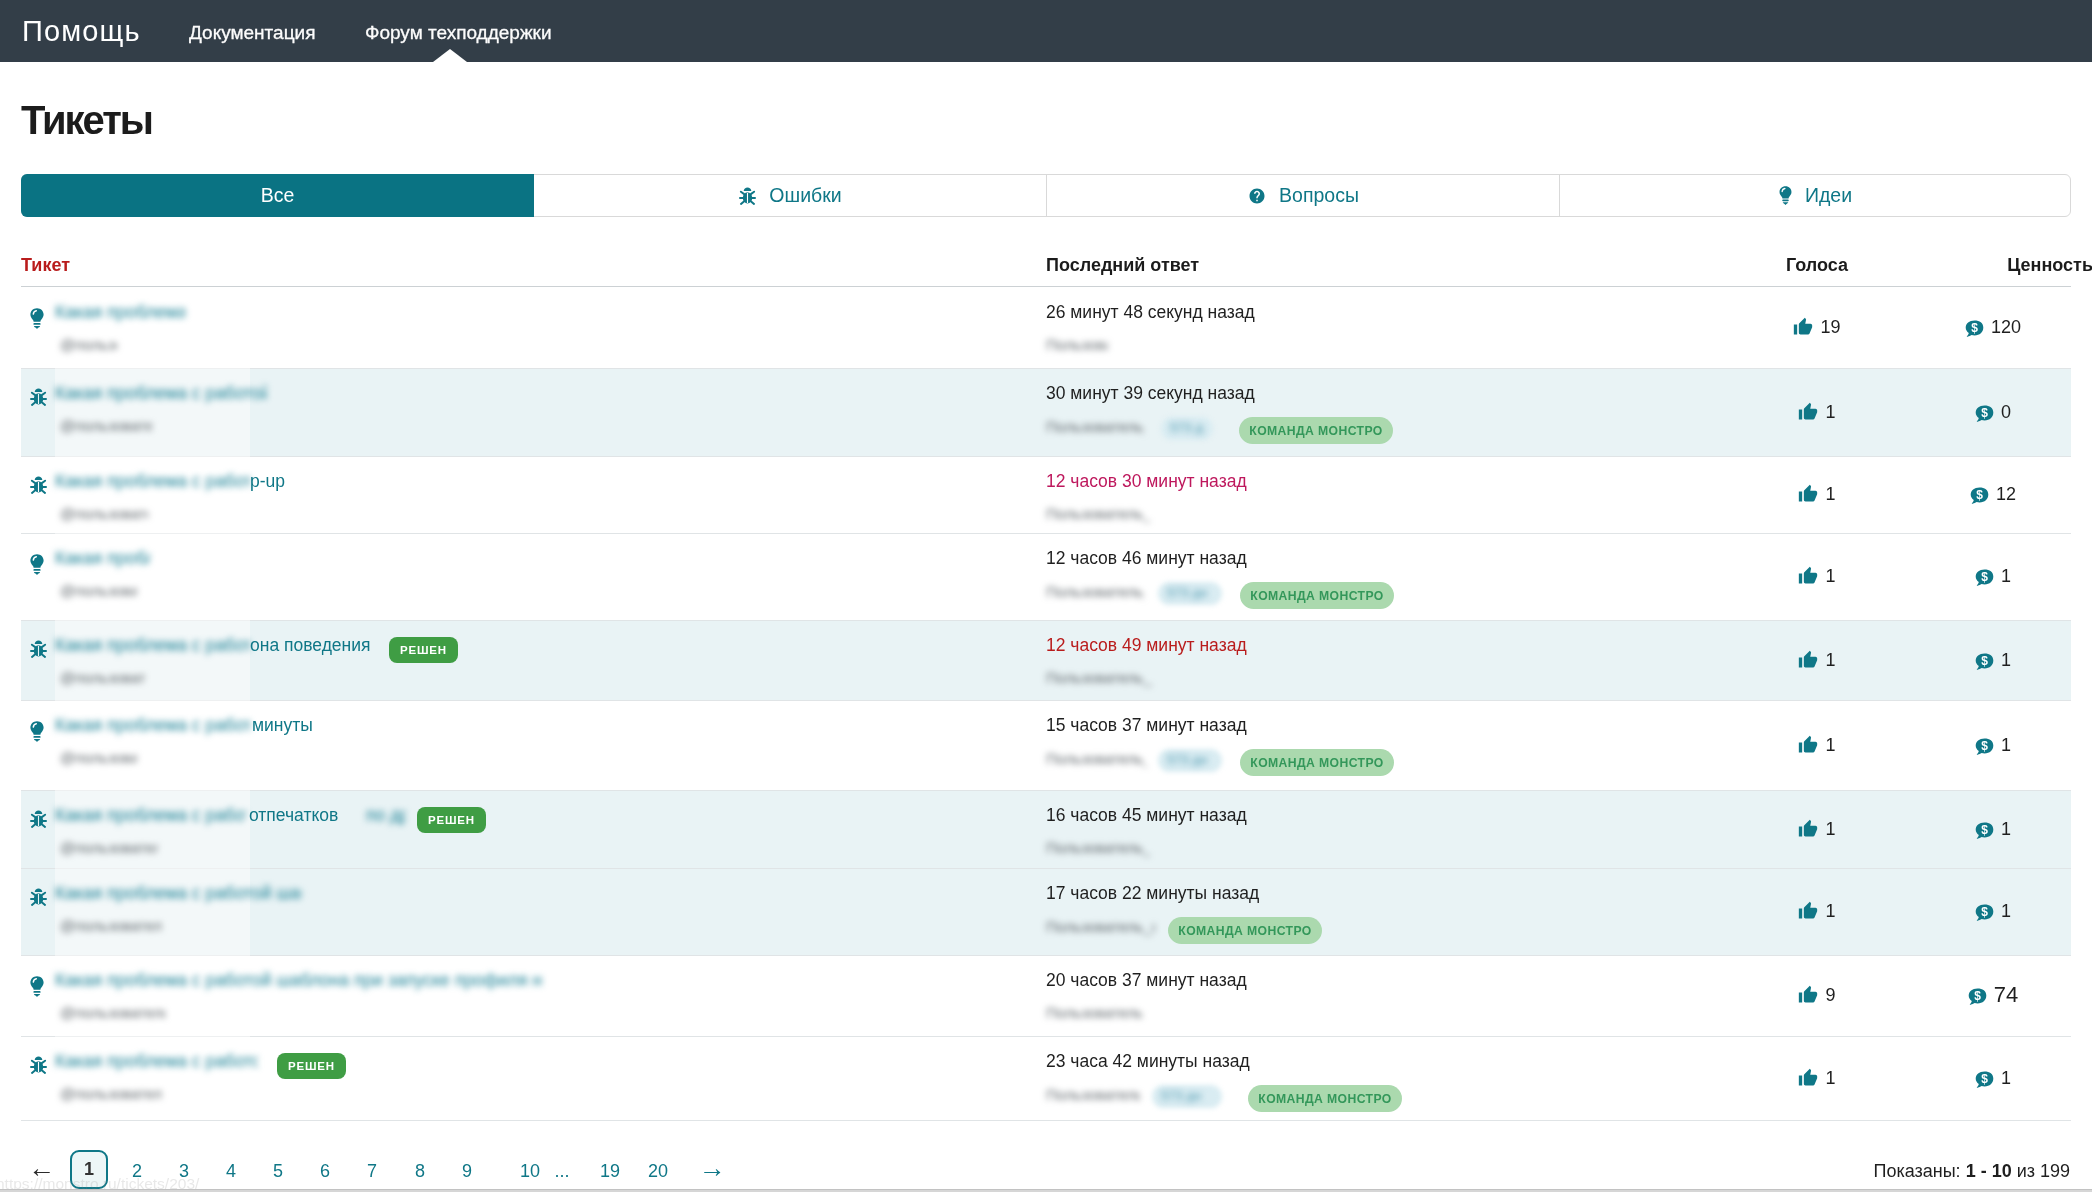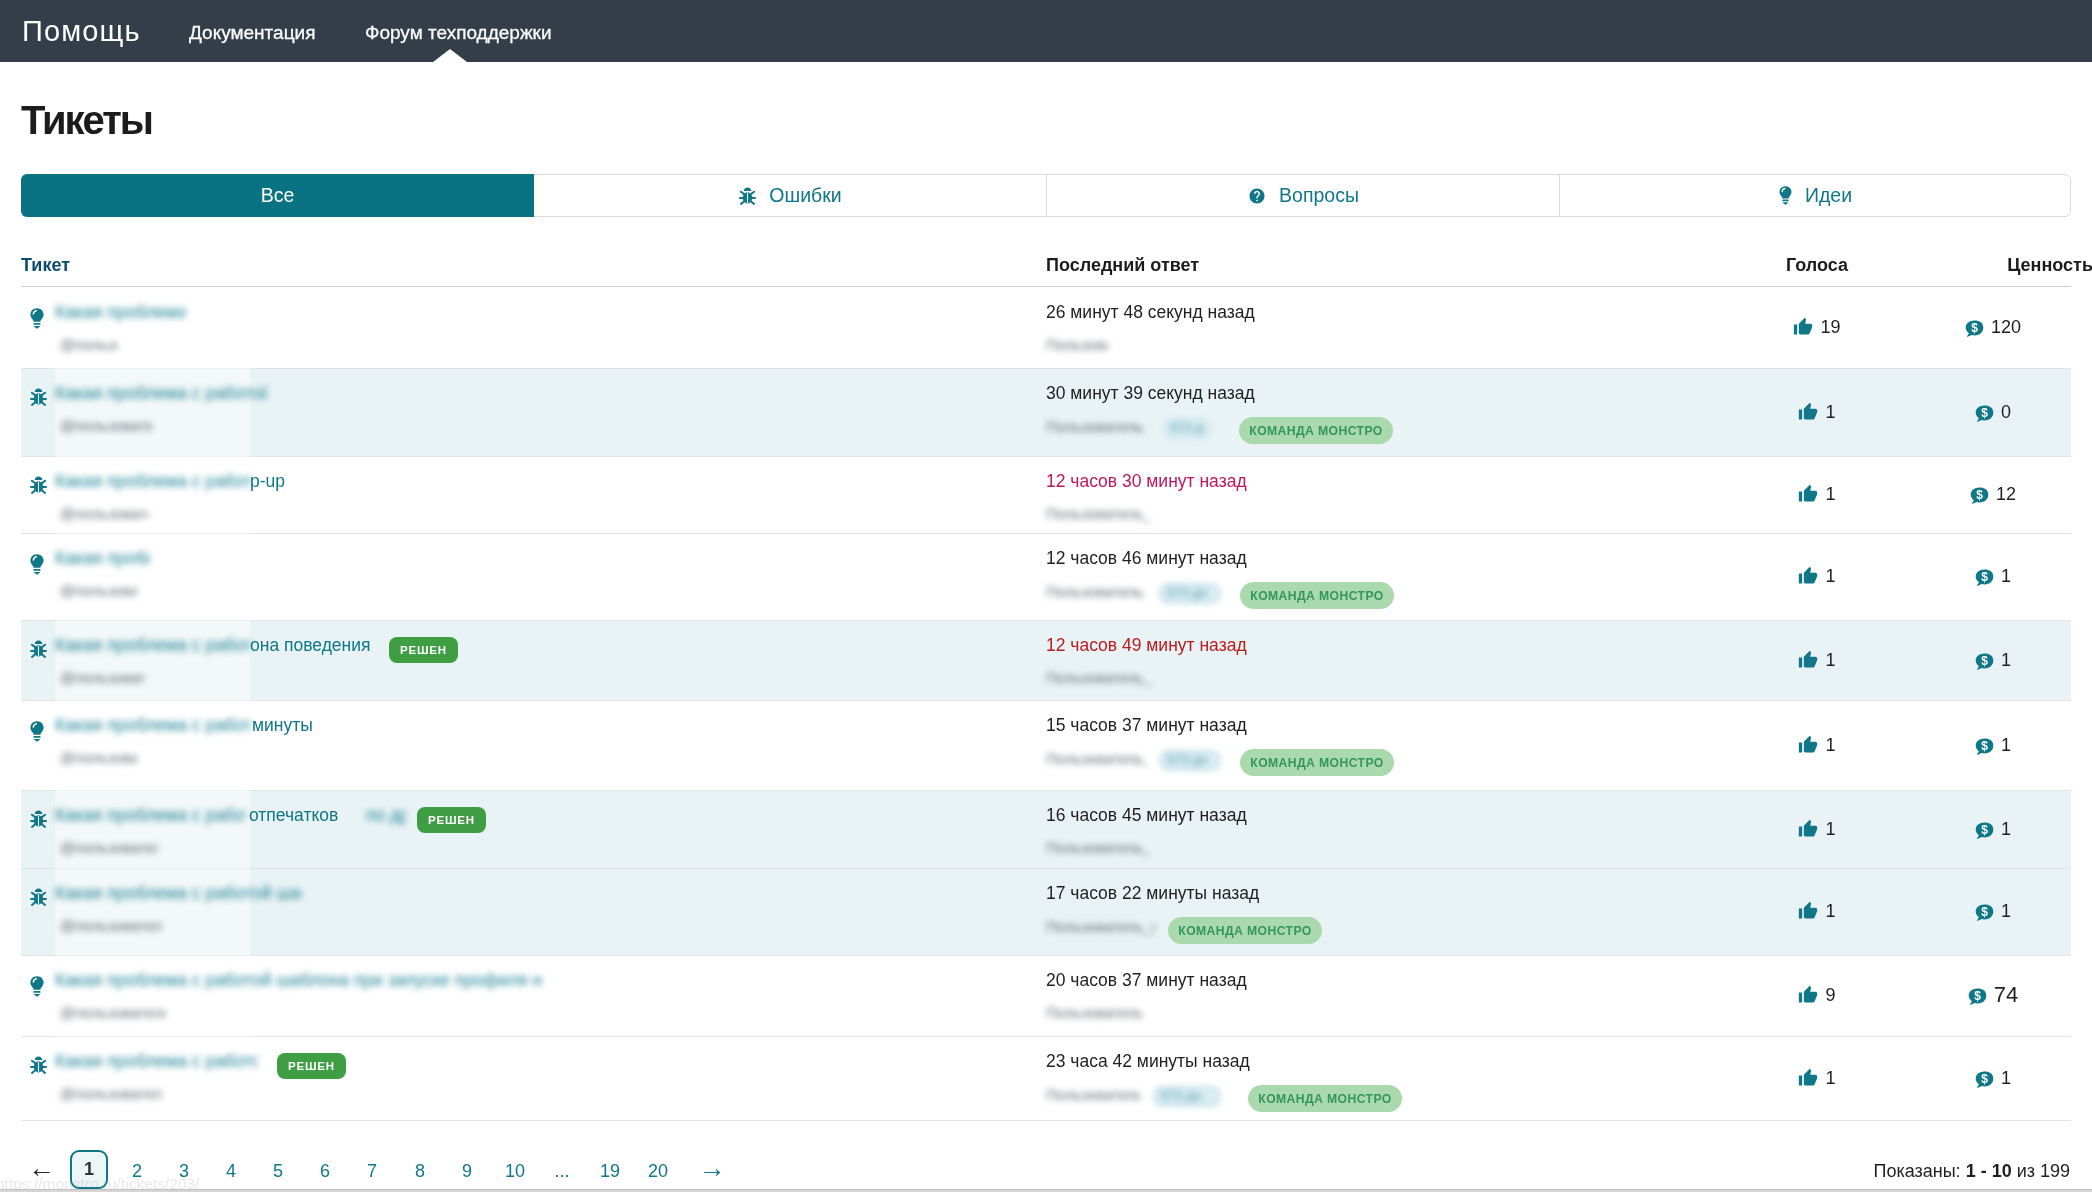--- a/index.html
+++ b/index.html
@@ -39,21 +39,21 @@
   </div>
 <div class="abs" style="left:1560px;top:174px;width:511px;height:43px;display:flex;align-items:center;justify-content:center;color:#0f7787;font-size:19.5px;gap:13px">
     <svg width="13" height="19" viewBox="0 0 14 21">
       <path fill="#0f7787" d="M7 .2C3.1.2.4 3 .4 6.6c0 2.3 1.2 3.7 2.2 4.9.7.8 1 1.35 1 2.3h6.8c0-.95.3-1.5 1-2.3 1-1.2 2.2-2.6 2.2-4.9C13.6 3 10.9.2 7 .2z"></path>
       <path fill="none" stroke="#fff" stroke-width="1.5" stroke-linecap="round" d="M3.3 6.1c.2-1.7 1.6-3.1 3-3.3"></path>
       <rect x="3.4" y="15" width="7.2" height="1.8" rx=".9" fill="#0f7787"></rect>
       <path fill="#0f7787" d="M3.9 17.9h6.2c-.4 1-1.2 1.6-2 1.9l-1.1 1.1-1.1-1.1c-.8-.3-1.6-.9-2-1.9z"></path>
     </svg>
     <span>Идеи</span>
   </div>
-<div class="abs" style="left:21px;top:252px;font-size:18px;font-weight:bold;color:#0c4a6e;line-height:26px">Тикет</div>
+<div class="abs" style="left:21px;top:252px;font-size:18px;font-weight:bold;color:#b91c1c;line-height:26px">Тикет</div>
 <div class="abs" style="left:1046px;top:252px;font-size:18px;font-weight:bold;color:#1b1b1b;line-height:26px">Последний ответ</div>
 <div class="abs" style="left:1717px;top:252px;width:200px;text-align:center;font-size:18px;font-weight:bold;color:#1b1b1b;line-height:26px">Голоса</div>
 <div class="abs" style="left:1893px;top:252px;width:200px;text-align:right;font-size:18px;font-weight:bold;color:#1b1b1b;line-height:26px">Ценность</div>
 <div class="abs" style="left:21px;top:286px;width:2050px;height:1px;background:#ccd1d4"></div>
 <div class="abs" style="left:21px;top:368px;width:2050px;height:88px;background:#e9f3f5"></div>
 <div class="abs" style="left:21px;top:620px;width:2050px;height:80px;background:#e9f3f5"></div>
 <div class="abs" style="left:21px;top:790px;width:2050px;height:78px;background:#e9f3f5"></div>
 <div class="abs" style="left:21px;top:868px;width:2050px;height:87px;background:#e9f3f5"></div>
 <div class="abs" style="left:21px;top:368px;width:2050px;height:1px;background:#e0e4e6"></div>
 <div class="abs" style="left:21px;top:456px;width:2050px;height:1px;background:#e0e4e6"></div>
@@ -402,19 +402,19 @@
 <div class="abs" style="left:28px;top:1153px;font-size:27px;color:#2b2b2b">←</div>
 <div class="abs" style="left:70px;top:1150px;width:38px;height:39px;border:2px solid #0f7787;border-radius:9px;background:#edf6f7;display:flex;align-items:center;justify-content:center;font-size:18px;font-weight:bold;color:#333">1</div>
 <div class="abs" style="left:112px;top:1157px;width:50px;text-align:center;font-size:18px;color:#0f7787;line-height:28px">2</div>
 <div class="abs" style="left:159px;top:1157px;width:50px;text-align:center;font-size:18px;color:#0f7787;line-height:28px">3</div>
 <div class="abs" style="left:206px;top:1157px;width:50px;text-align:center;font-size:18px;color:#0f7787;line-height:28px">4</div>
 <div class="abs" style="left:253px;top:1157px;width:50px;text-align:center;font-size:18px;color:#0f7787;line-height:28px">5</div>
 <div class="abs" style="left:300px;top:1157px;width:50px;text-align:center;font-size:18px;color:#0f7787;line-height:28px">6</div>
 <div class="abs" style="left:347px;top:1157px;width:50px;text-align:center;font-size:18px;color:#0f7787;line-height:28px">7</div>
 <div class="abs" style="left:395px;top:1157px;width:50px;text-align:center;font-size:18px;color:#0f7787;line-height:28px">8</div>
 <div class="abs" style="left:442px;top:1157px;width:50px;text-align:center;font-size:18px;color:#0f7787;line-height:28px">9</div>
-<div class="abs" style="left:490px;top:1157px;width:50px;text-align:center;font-size:18px;color:#0f7787;line-height:28px">10</div>
+<div class="abs" style="left:490px;top:1157px;width:50px;text-align:right;font-size:18px;color:#0f7787;line-height:28px">10</div>
 <div class="abs" style="left:537px;top:1157px;width:50px;text-align:center;font-size:18px;color:#0f7787;line-height:28px">...</div>
 <div class="abs" style="left:585px;top:1157px;width:50px;text-align:center;font-size:18px;color:#0f7787;line-height:28px">19</div>
 <div class="abs" style="left:633px;top:1157px;width:50px;text-align:center;font-size:18px;color:#0f7787;line-height:28px">20</div>
 <div class="abs" style="left:687px;top:1153px;width:50px;text-align:center;font-size:27px;color:#0f7787">→</div>
 <div class="abs" style="left:1570px;top:1158px;width:500px;text-align:right;font-size:18px;color:#1f1f1f;line-height:26px">Показаны: <b>1 - 10</b> из 199</div>
 <div class="abs" style="left:-4px;top:1172px;font-size:15.5px;color:rgba(130,130,130,0.18);line-height:24px">https://monstro.ru/tickets/203/</div>
 <div class="abs" style="left:0;top:1189px;width:2092px;height:3px;background:#d6d6d6;border-top:1px solid #c2c2c2"></div>
 </body></html>

